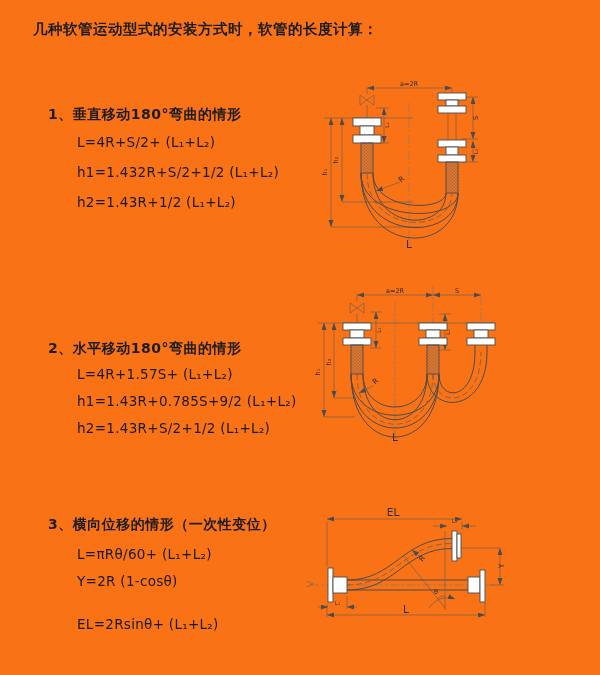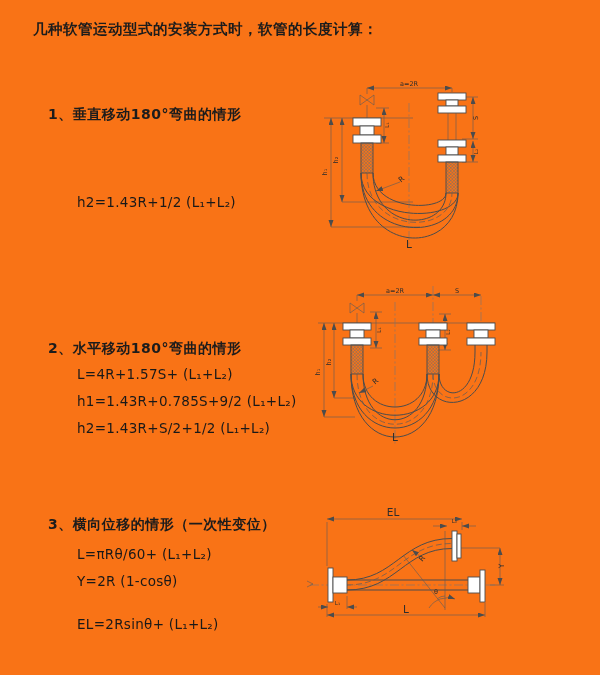--- a/index.html
+++ b/index.html
@@ -26,20 +26,22 @@
 </style>
 </head>
 <body>
 
 <div class="page">
 
   <div class="title">几种软管运动型式的安装方式时，软管的长度计算：</div>
 
   <div class="sec" style="top:106px;height:120px;text-align:center;">
     <div class="heading" style="top:0;">1、垂直移动180°弯曲的情形</div>
+    <div class="formula" style="top:28px;">L=4R+S/2+ (L₁+L₂)</div>
+    <div class="formula" style="top:58px;">h1=1.432R+S/2+1/2 (L₁+L₂)</div>
     <div class="formula" style="top:88px;">h2=1.43R+1/2 (L₁+L₂)</div>
   </div>
 
   <div class="sec" style="top:308px;height:120px;margin-top:32px;">
     <div class="heading" style="top:0;">2、水平移动180°弯曲的情形</div>
     <div class="formula" style="top:26px;">L=4R+1.57S+ (L₁+L₂)</div>
     <div class="formula" style="top:53px;">h1=1.43R+0.785S+9/2 (L₁+L₂)</div>
     <div class="formula" style="top:80px;">h2=1.43R+S/2+1/2 (L₁+L₂)</div>
   </div>
 

